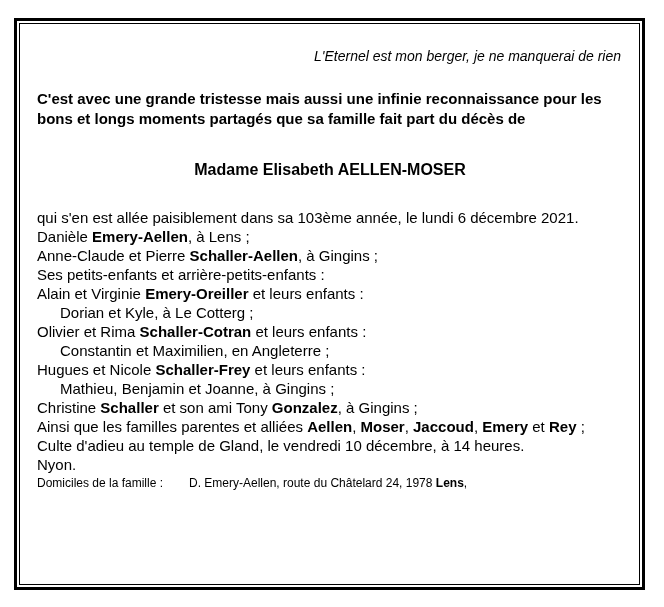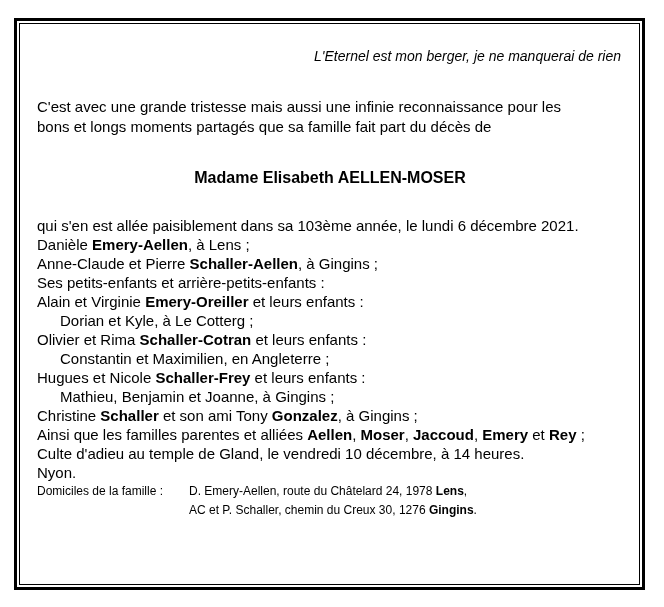--- a/index.html
+++ b/index.html
@@ -28,23 +28,24 @@
     padding: 24px 16px 0 17px;
   }
   .epigraph {
     text-align: right;
     font-style: italic;
     font-size: 14px;
     line-height: 17px;
     padding-right: 2px;
   }
   .intro {
-    margin-top: 32px;
+    margin-top: 24px;
     font-size: 15px;
     line-height: 20px;
+    font-weight: bold;
   }
   .title {
     margin-top: 31px;
     text-align: center;
     font-weight: bold;
     font-size: 16px;
     line-height: 20px;
   }
   .body-block {
     margin-top: 28px;
@@ -91,18 +92,17 @@
         <div class="line"><span>Christine </span><span class="b">Schaller</span><span> et son ami Tony </span><span class="b">Gonzalez</span><span>, à Gingins ;</span></div>
         <div class="line"><span>Ainsi que les familles parentes et alliées </span><span class="b">Aellen</span><span>, </span><span class="b">Moser</span><span>, </span><span class="b">Jaccoud</span><span>, </span><span class="b">Emery</span><span> et </span><span class="b">Rey</span><span> ;</span></div>
         <div class="line"><span>Culte d'adieu au temple de Gland, le vendredi 10 décembre, à 14 heures.</span></div>
         <div class="line"><span>Nyon.</span></div>
       </div>
 
     <div class="domiciles">
       <div class="dom-label">Domiciles de la famille :</div>
       <div class="dom-entries">
           <div class="line"><span>D. Emery-Aellen, route du Châtelard 24, 1978 </span><span class="b">Lens</span><span>,</span></div>
-          <div class="line"><span>AC et P. Schaller, chemin du Creux 30, 1276 </span><span class="b">Gingins</span><span>.</span></div>
         </div>
     </div>
 
   </div>
 </div>
 
 </body></html>

